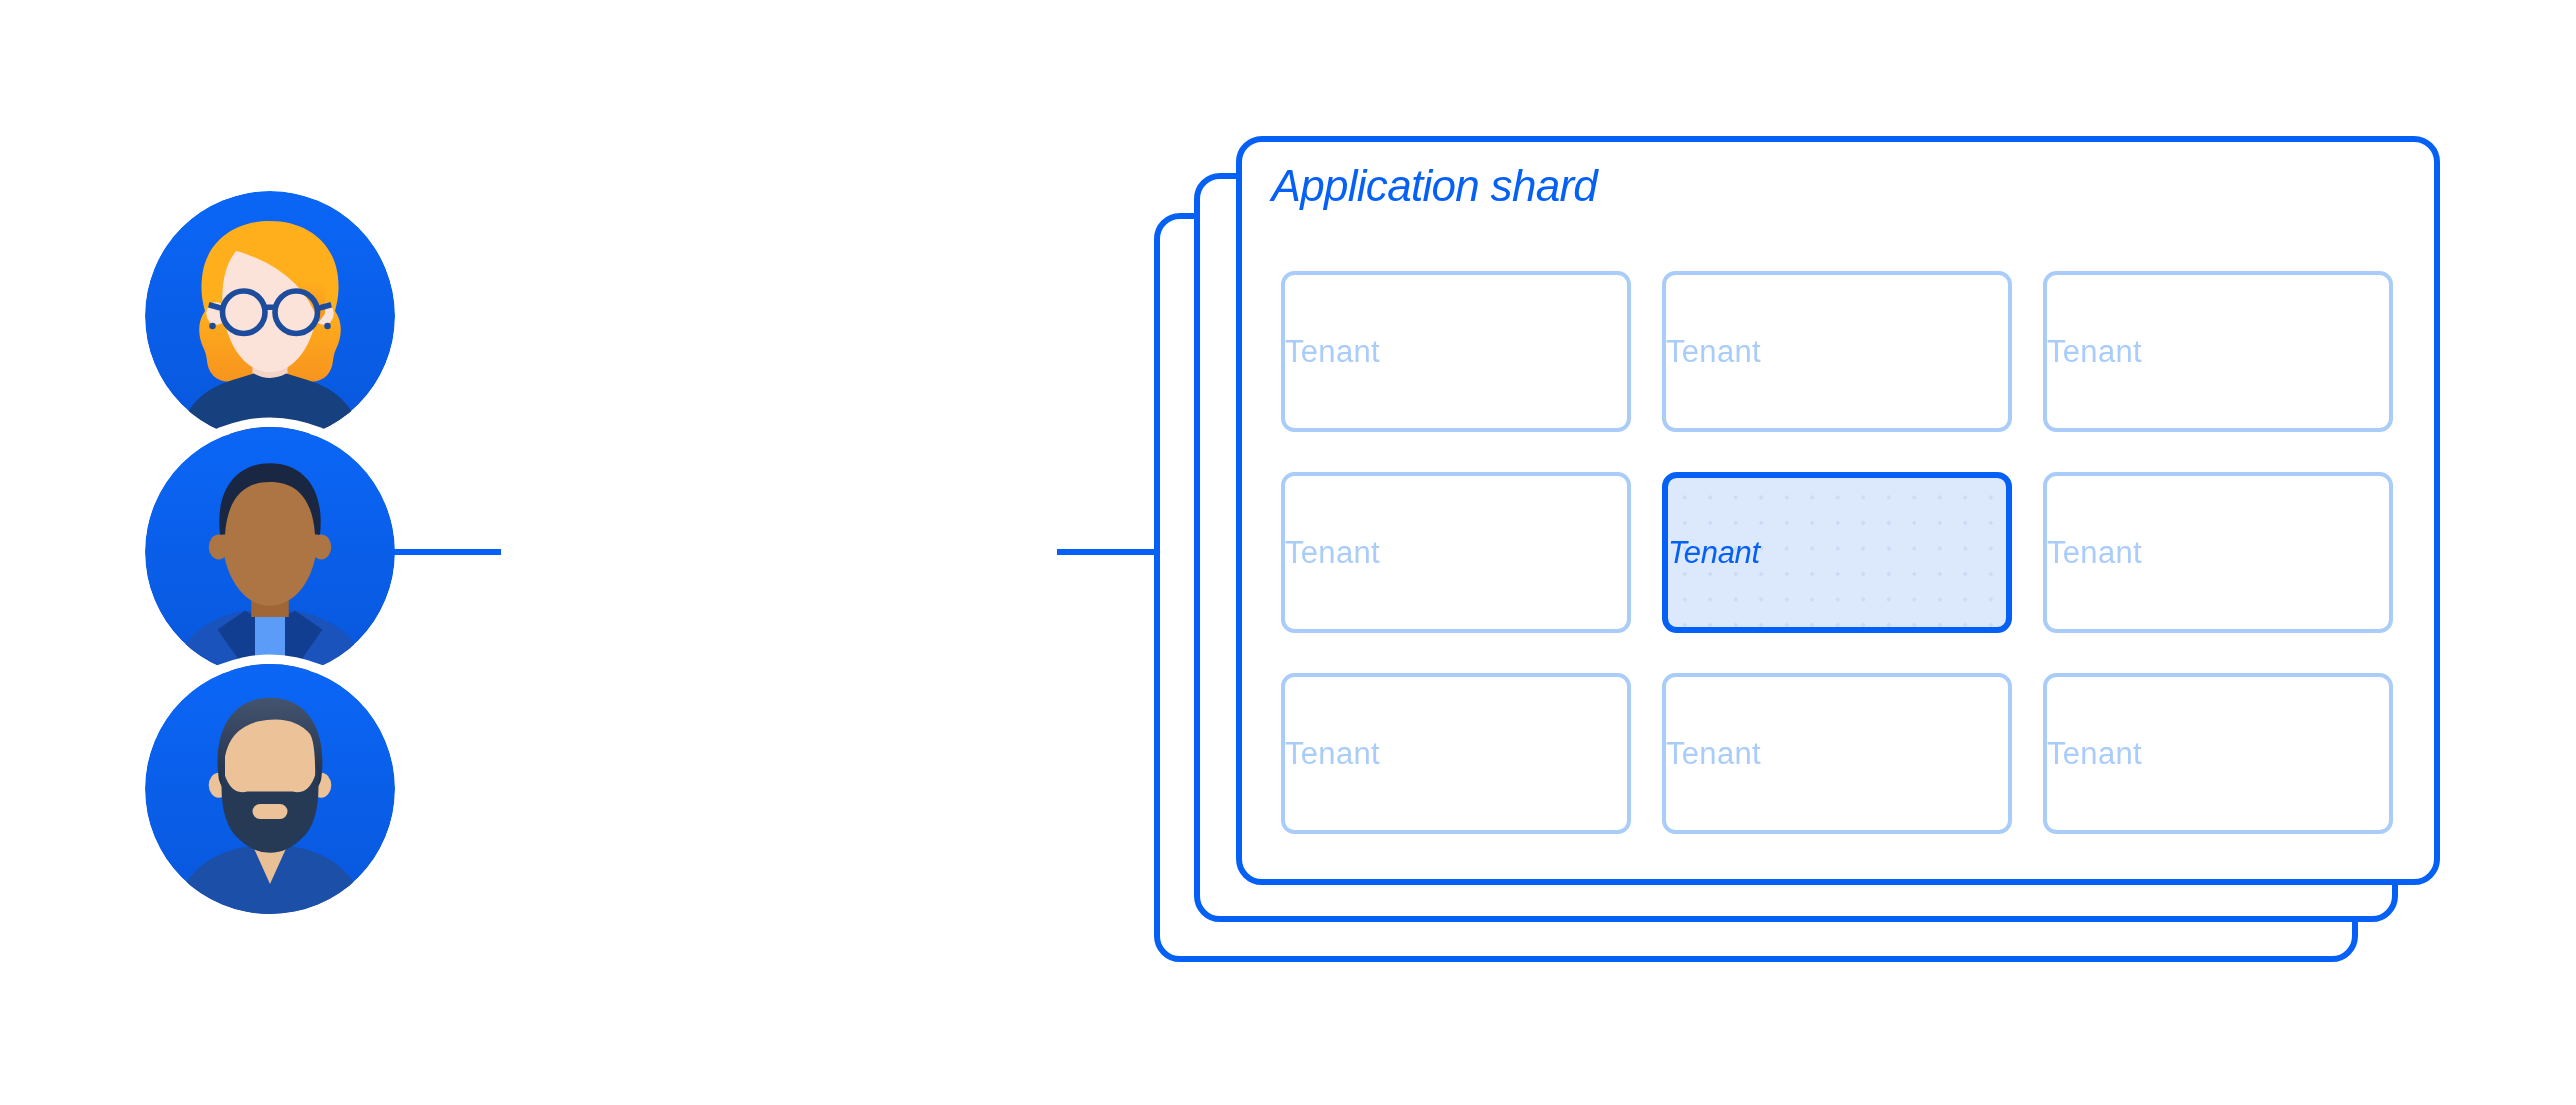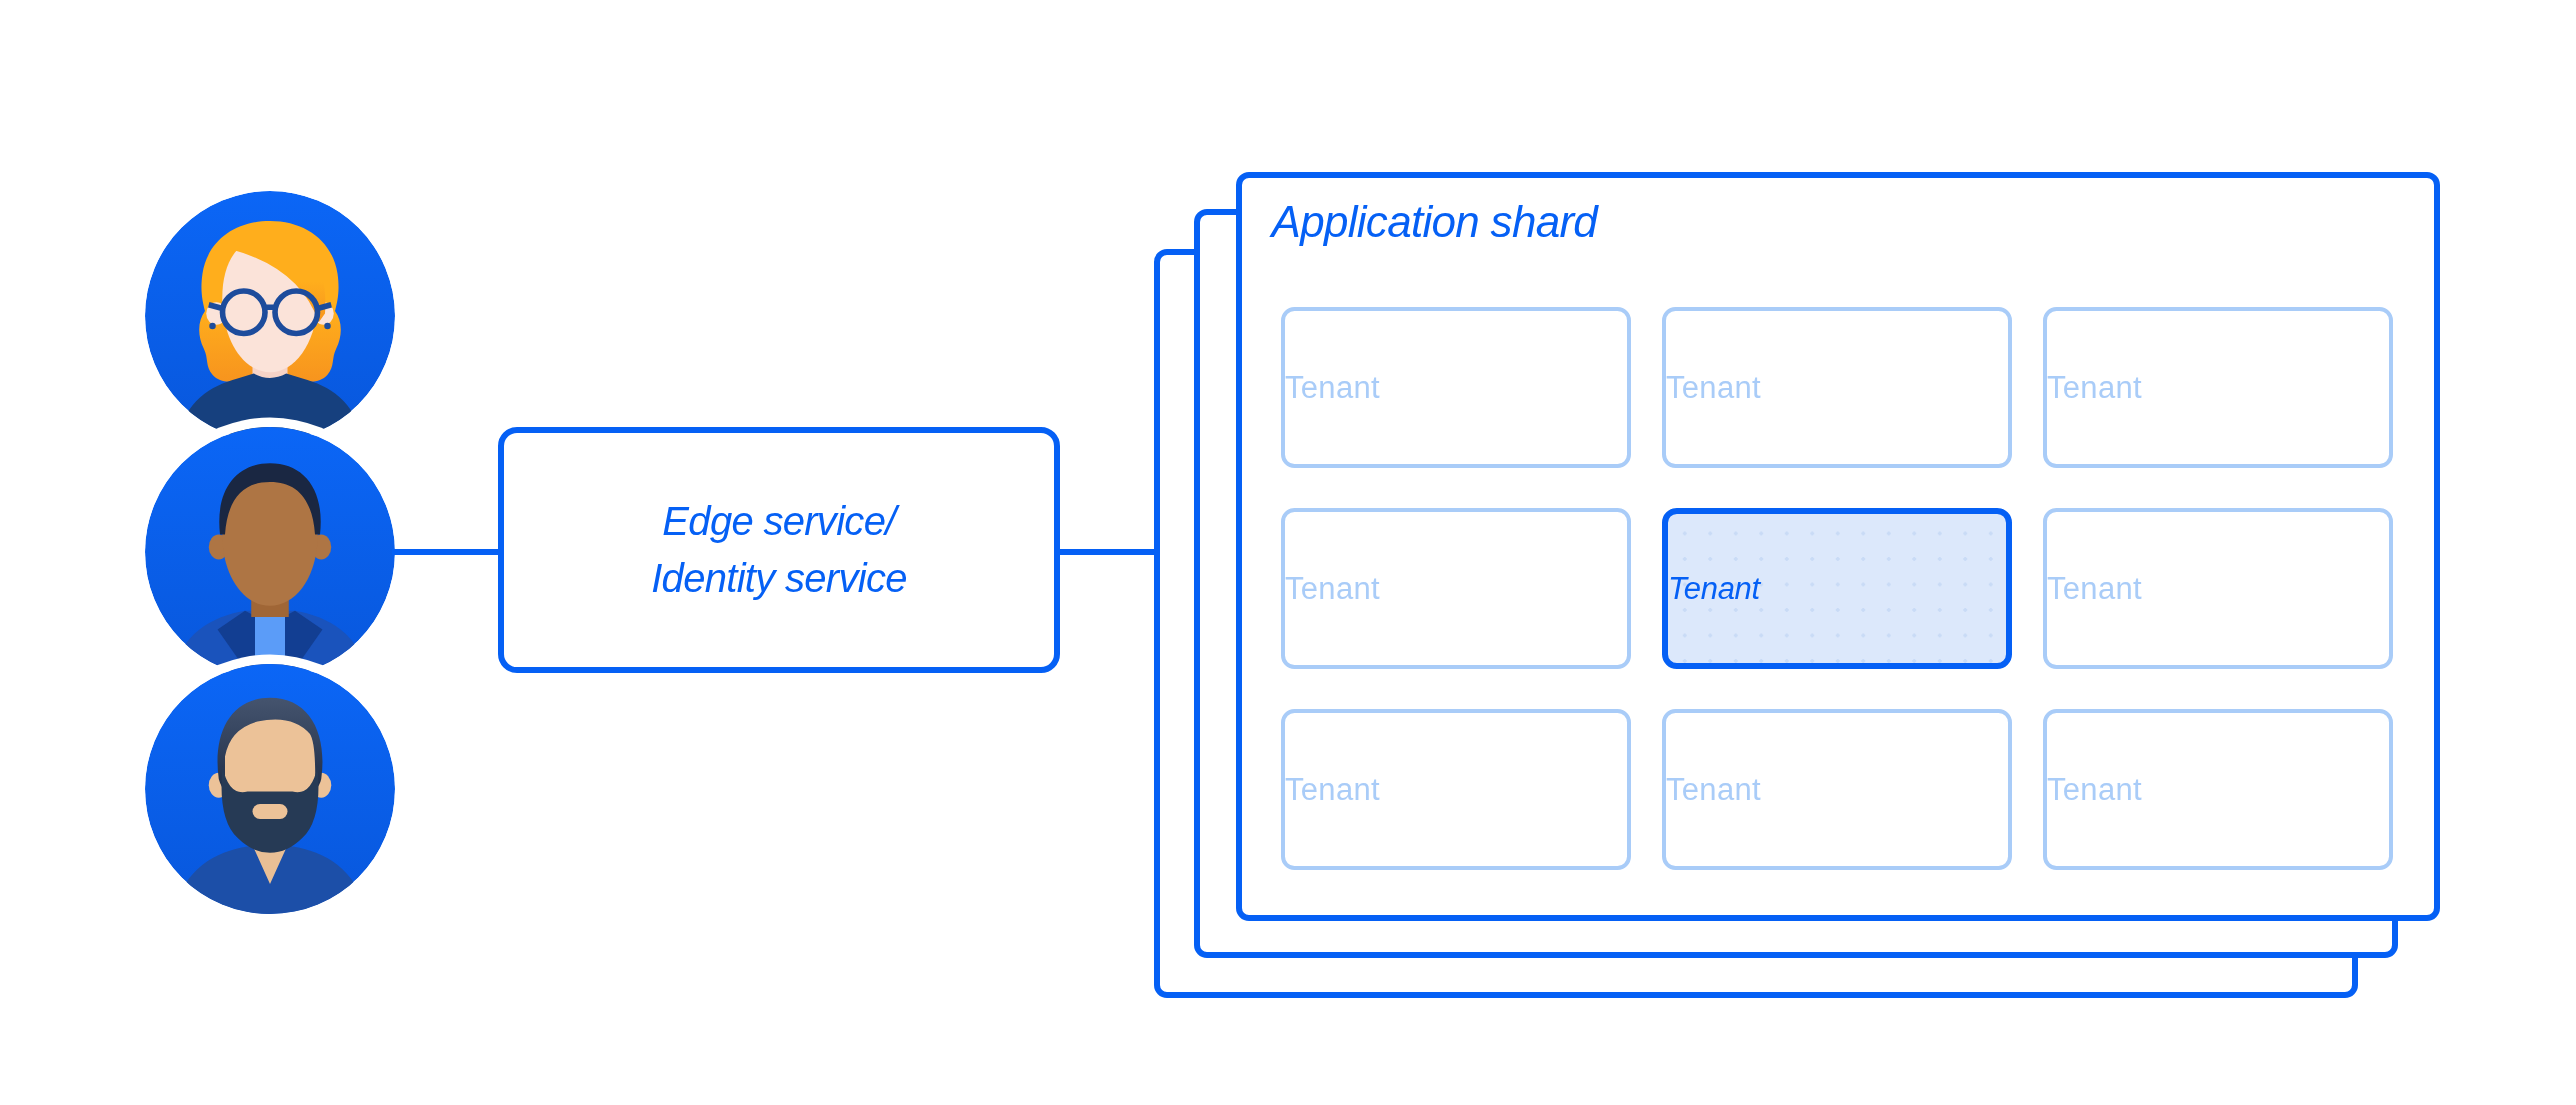--- a/index.html
+++ b/index.html
@@ -37,21 +37,21 @@
     z-index:5;
   }
   .edge-label{
     font-style:italic;color:var(--blue);font-size:40px;line-height:1.42;
     text-align:center;letter-spacing:-0.7px;
   }
 
   
   .card{
     position:absolute;width:1204px;height:749px;box-sizing:border-box;
-    background:#fff;border:6px solid var(--blue);border-radius:13px;margin-top:36px;
+    background:#fff;border:6px solid var(--blue);border-radius:26px;
   }
   #card-back-2{left:1154px;top:213px;}
   #card-back-1{left:1194px;top:173px;}
   #card-main{left:1236px;top:136px;}
 
   .shard-title{
     position:absolute;left:29.5px;top:19px;
     font-style:italic;color:var(--blue);font-size:44px;letter-spacing:-0.7px;
     white-space:nowrap;
   }
@@ -178,26 +178,20 @@
         <path d="M62,82 Q58,124 74,139 Q86,151 100,151 Q114,151 126,139 Q142,124 138,82
                  Q133,106 118,102 L82,102 Q67,106 62,82 Z" fill="#263A55"></path>
         <rect x="86" y="112" width="28" height="12" rx="6" fill="#ECC298"></rect>
       </g>
     </svg>
   </div>
 
   <div class="connector" id="conn-edge-shard"></div>
   <div class="connector" id="conn-users-edge"></div>
 
-  <div class="edge-box">
-    <div class="edge-label">
-      <span>Edge service/</span><br>
-      <span>Identity service</span>
-    </div>
-  </div>
 
   <div class="card" id="card-back-2"></div>
   <div class="card" id="card-back-1"></div>
   <div class="card" id="card-main">
     <div class="shard-title">Application shard</div>
     <div class="tenant-grid">
       <div class="tenant">
           <span>Tenant</span>
         </div>
       <div class="tenant">

